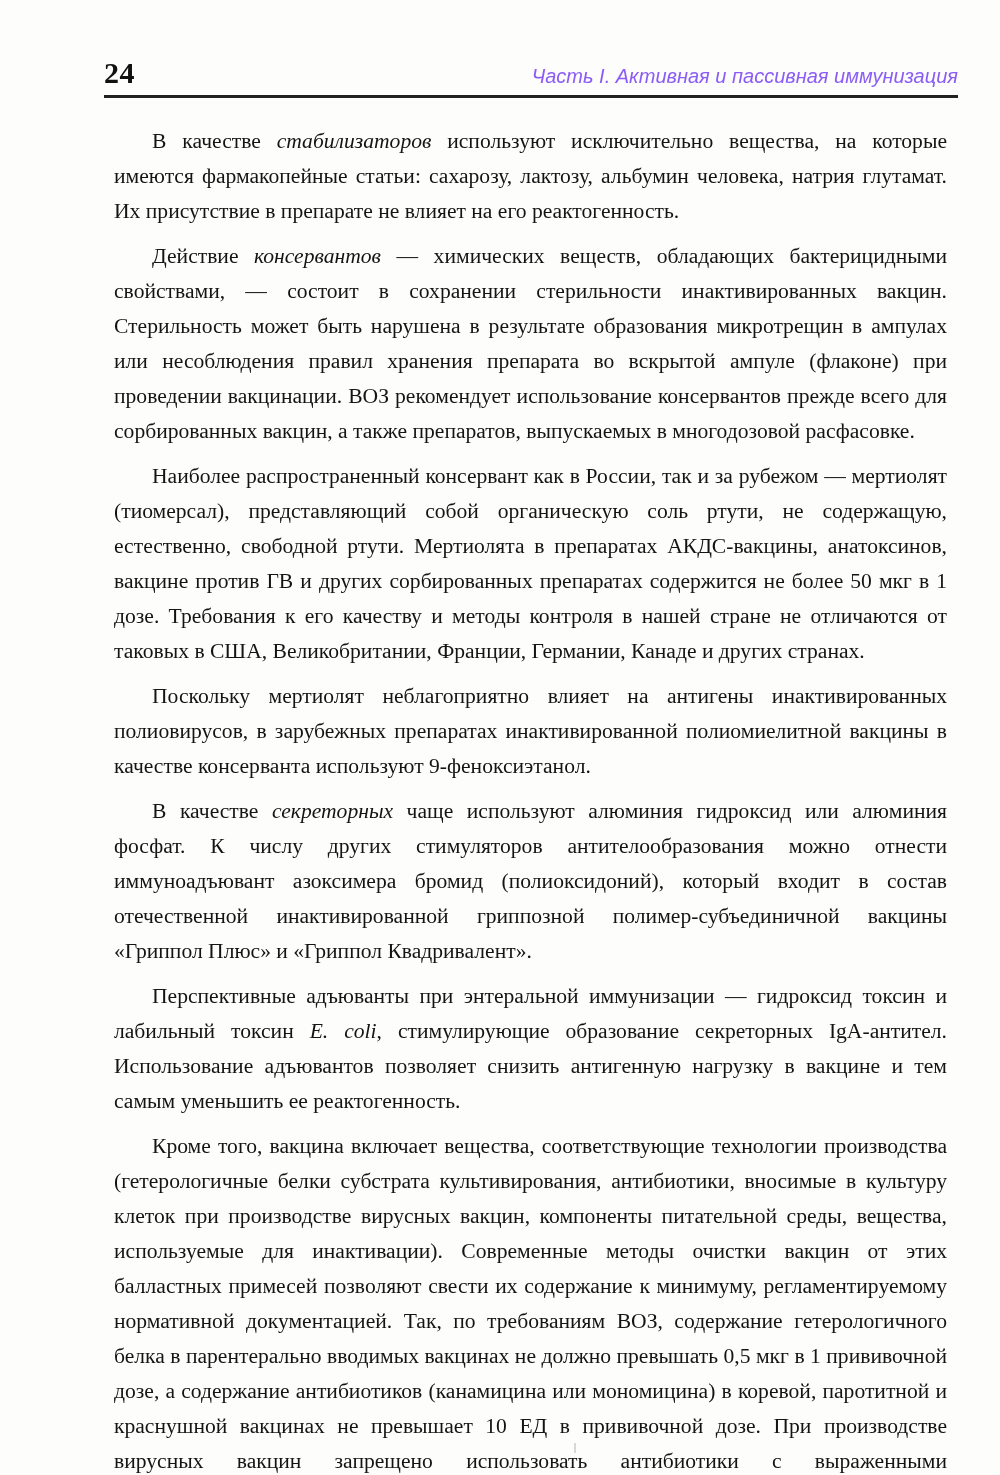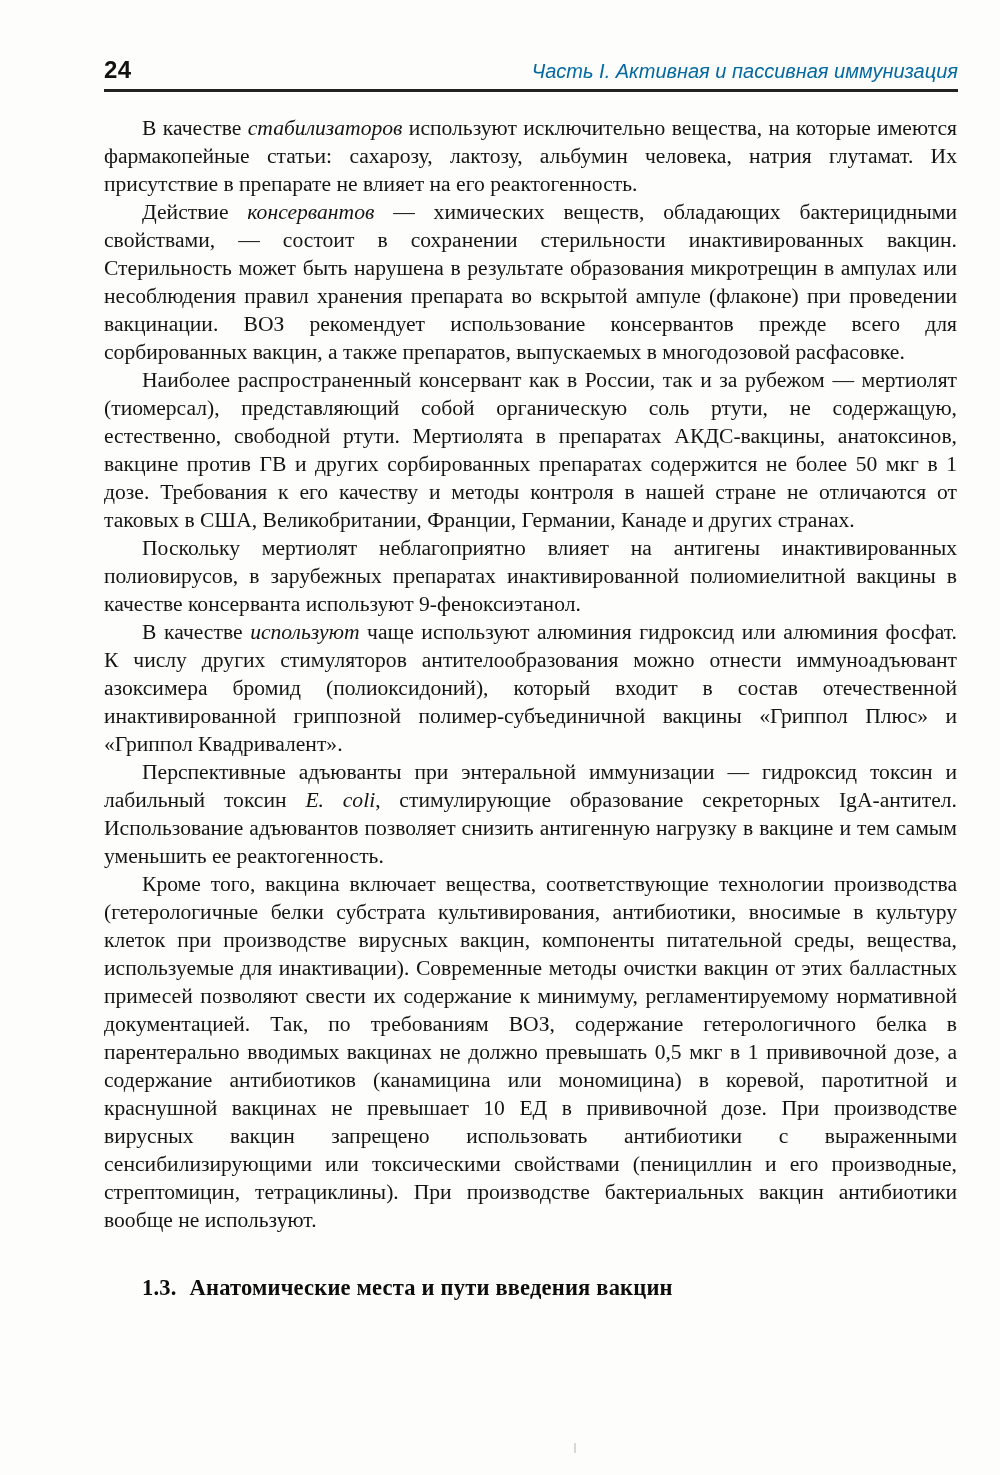--- a/index.html
+++ b/index.html
@@ -20,44 +20,44 @@
     top: 56px;
     left: 104px;
     right: 42px;
     display: flex;
     justify-content: space-between;
     align-items: baseline;
     border-bottom: 3px solid #222;
     padding-bottom: 5px;
   }
   .pagenum {
-    font-family: Liberation Sans, sans-serif;
+    font-family: Liberation Serif, serif;
     font-weight: 700;
-    font-size: 24px;
+    font-size: 30px;
     letter-spacing: 0.5px;
     color: #111;
     text-align: center;
   }
   .runtitle {
     font-family: "Liberation Sans", "DejaVu Sans", sans-serif;
     font-style: italic;
     font-size: 20px;
-    color: #0369a1;
+    color: #8b5cf6;
   }
   
   .content {
     position: absolute;
     top: 114px;
     left: 104px;
     right: 43px;
   }
   .para {
-    margin: 0;
+    margin: 10px;
     font-size: 21.6px;
-    line-height: 28px;
+    line-height: 35px;
     text-align: justify;
     text-indent: 38px;
     color: #141414;
   }
   .para em { font-style: italic; }
   .section-heading {
     margin: 41px 0 17px 0;
     padding-left: 38px;
     font-family: Liberation Serif, serif;
     font-weight: 700;
@@ -89,21 +89,21 @@
   <div class="content">
 
     <p class="para"><span>В качестве </span><em>стабилизаторов</em><span> используют исключительно вещества, на которые имеются фармакопейные статьи: сахарозу, лактозу, альбумин человека, натрия глутамат. Их присутствие в препарате не влияет на его реактогенность.</span></p>
 
     <p class="para"><span>Действие </span><em>консервантов</em><span> — химических веществ, обладающих бактерицидными свойствами, — состоит в сохранении стерильности инактивированных вакцин. Стерильность может быть нарушена в результате образования микротрещин в ампулах или несоблюдения правил хранения препарата во вскрытой ампуле (флаконе) при проведении вакцинации. ВОЗ рекомендует использование консервантов прежде всего для сорбированных вакцин, а также препаратов, выпускаемых в многодозовой расфасовке.</span></p>
 
     <p class="para"><span>Наиболее распространенный консервант как в России, так и за рубежом — мертиолят (тиомерсал), представляющий собой органическую соль ртути, не содержащую, естественно, свободной ртути. Мертиолята в препаратах АКДС-вакцины, анатоксинов, вакцине против ГВ и других сорбированных препаратах содержится не более 50 мкг в 1 дозе. Требования к его качеству и методы контроля в нашей стране не отличаются от таковых в США, Великобритании, Франции, Германии, Канаде и других странах.</span></p>
 
     <p class="para"><span>Поскольку мертиолят неблагоприятно влияет на антигены инактивированных полиовирусов, в зарубежных препаратах инактивированной полиомиелитной вакцины в качестве консерванта используют 9-феноксиэтанол.</span></p>
 
-    <p class="para"><span>В качестве </span><em>используют</em><span> чаще используют алюминия гидроксид или алюминия фосфат. К числу других стимуляторов антителообразования можно отнести иммуноадъювант азоксимера бромид (полиоксидоний), который входит в состав отечественной инактивированной гриппозной полимер-субъединичной вакцины «Гриппол Плюс» и «Гриппол Квадривалент».</span></p>
+    <p class="para"><span>В качестве </span><em>секреторных</em><span> чаще используют алюминия гидроксид или алюминия фосфат. К числу других стимуляторов антителообразования можно отнести иммуноадъювант азоксимера бромид (полиоксидоний), который входит в состав отечественной инактивированной гриппозной полимер-субъединичной вакцины «Гриппол Плюс» и «Гриппол Квадривалент».</span></p>
 
     <p class="para"><span>Перспективные адъюванты при энтеральной иммунизации — гидроксид токсин и лабильный токсин </span><em>E. coli</em><span>, стимулирующие образование секреторных IgA-антител. Использование адъювантов позволяет снизить антигенную нагрузку в вакцине и тем самым уменьшить ее реактогенность.</span></p>
 
     <p class="para"><span>Кроме того, вакцина включает вещества, соответствующие технологии производства (гетерологичные белки субстрата культивирования, антибиотики, вносимые в культуру клеток при производстве вирусных вакцин, компоненты питательной среды, вещества, используемые для инактивации). Современные методы очистки вакцин от этих балластных примесей позволяют свести их содержание к минимуму, регламентируемому нормативной документацией. Так, по требованиям ВОЗ, содержание гетерологичного белка в парентерально вводимых вакцинах не должно превышать 0,5 мкг в 1 прививочной дозе, а содержание антибиотиков (канамицина или мономицина) в коревой, паротитной и краснушной вакцинах не превышает 10 ЕД в прививочной дозе. При производстве вирусных вакцин запрещено использовать антибиотики с выраженными сенсибилизирующими или токсическими свойствами (пенициллин и его производные, стрептомицин, тетрациклины). При производстве бактериальных вакцин антибиотики вообще не используют.</span></p>
 
     <h2 class="section-heading"><span class="sec-num">1.3.</span><span>Анатомические места и пути введения вакцин</span></h2>
 
 
   </div>
 

